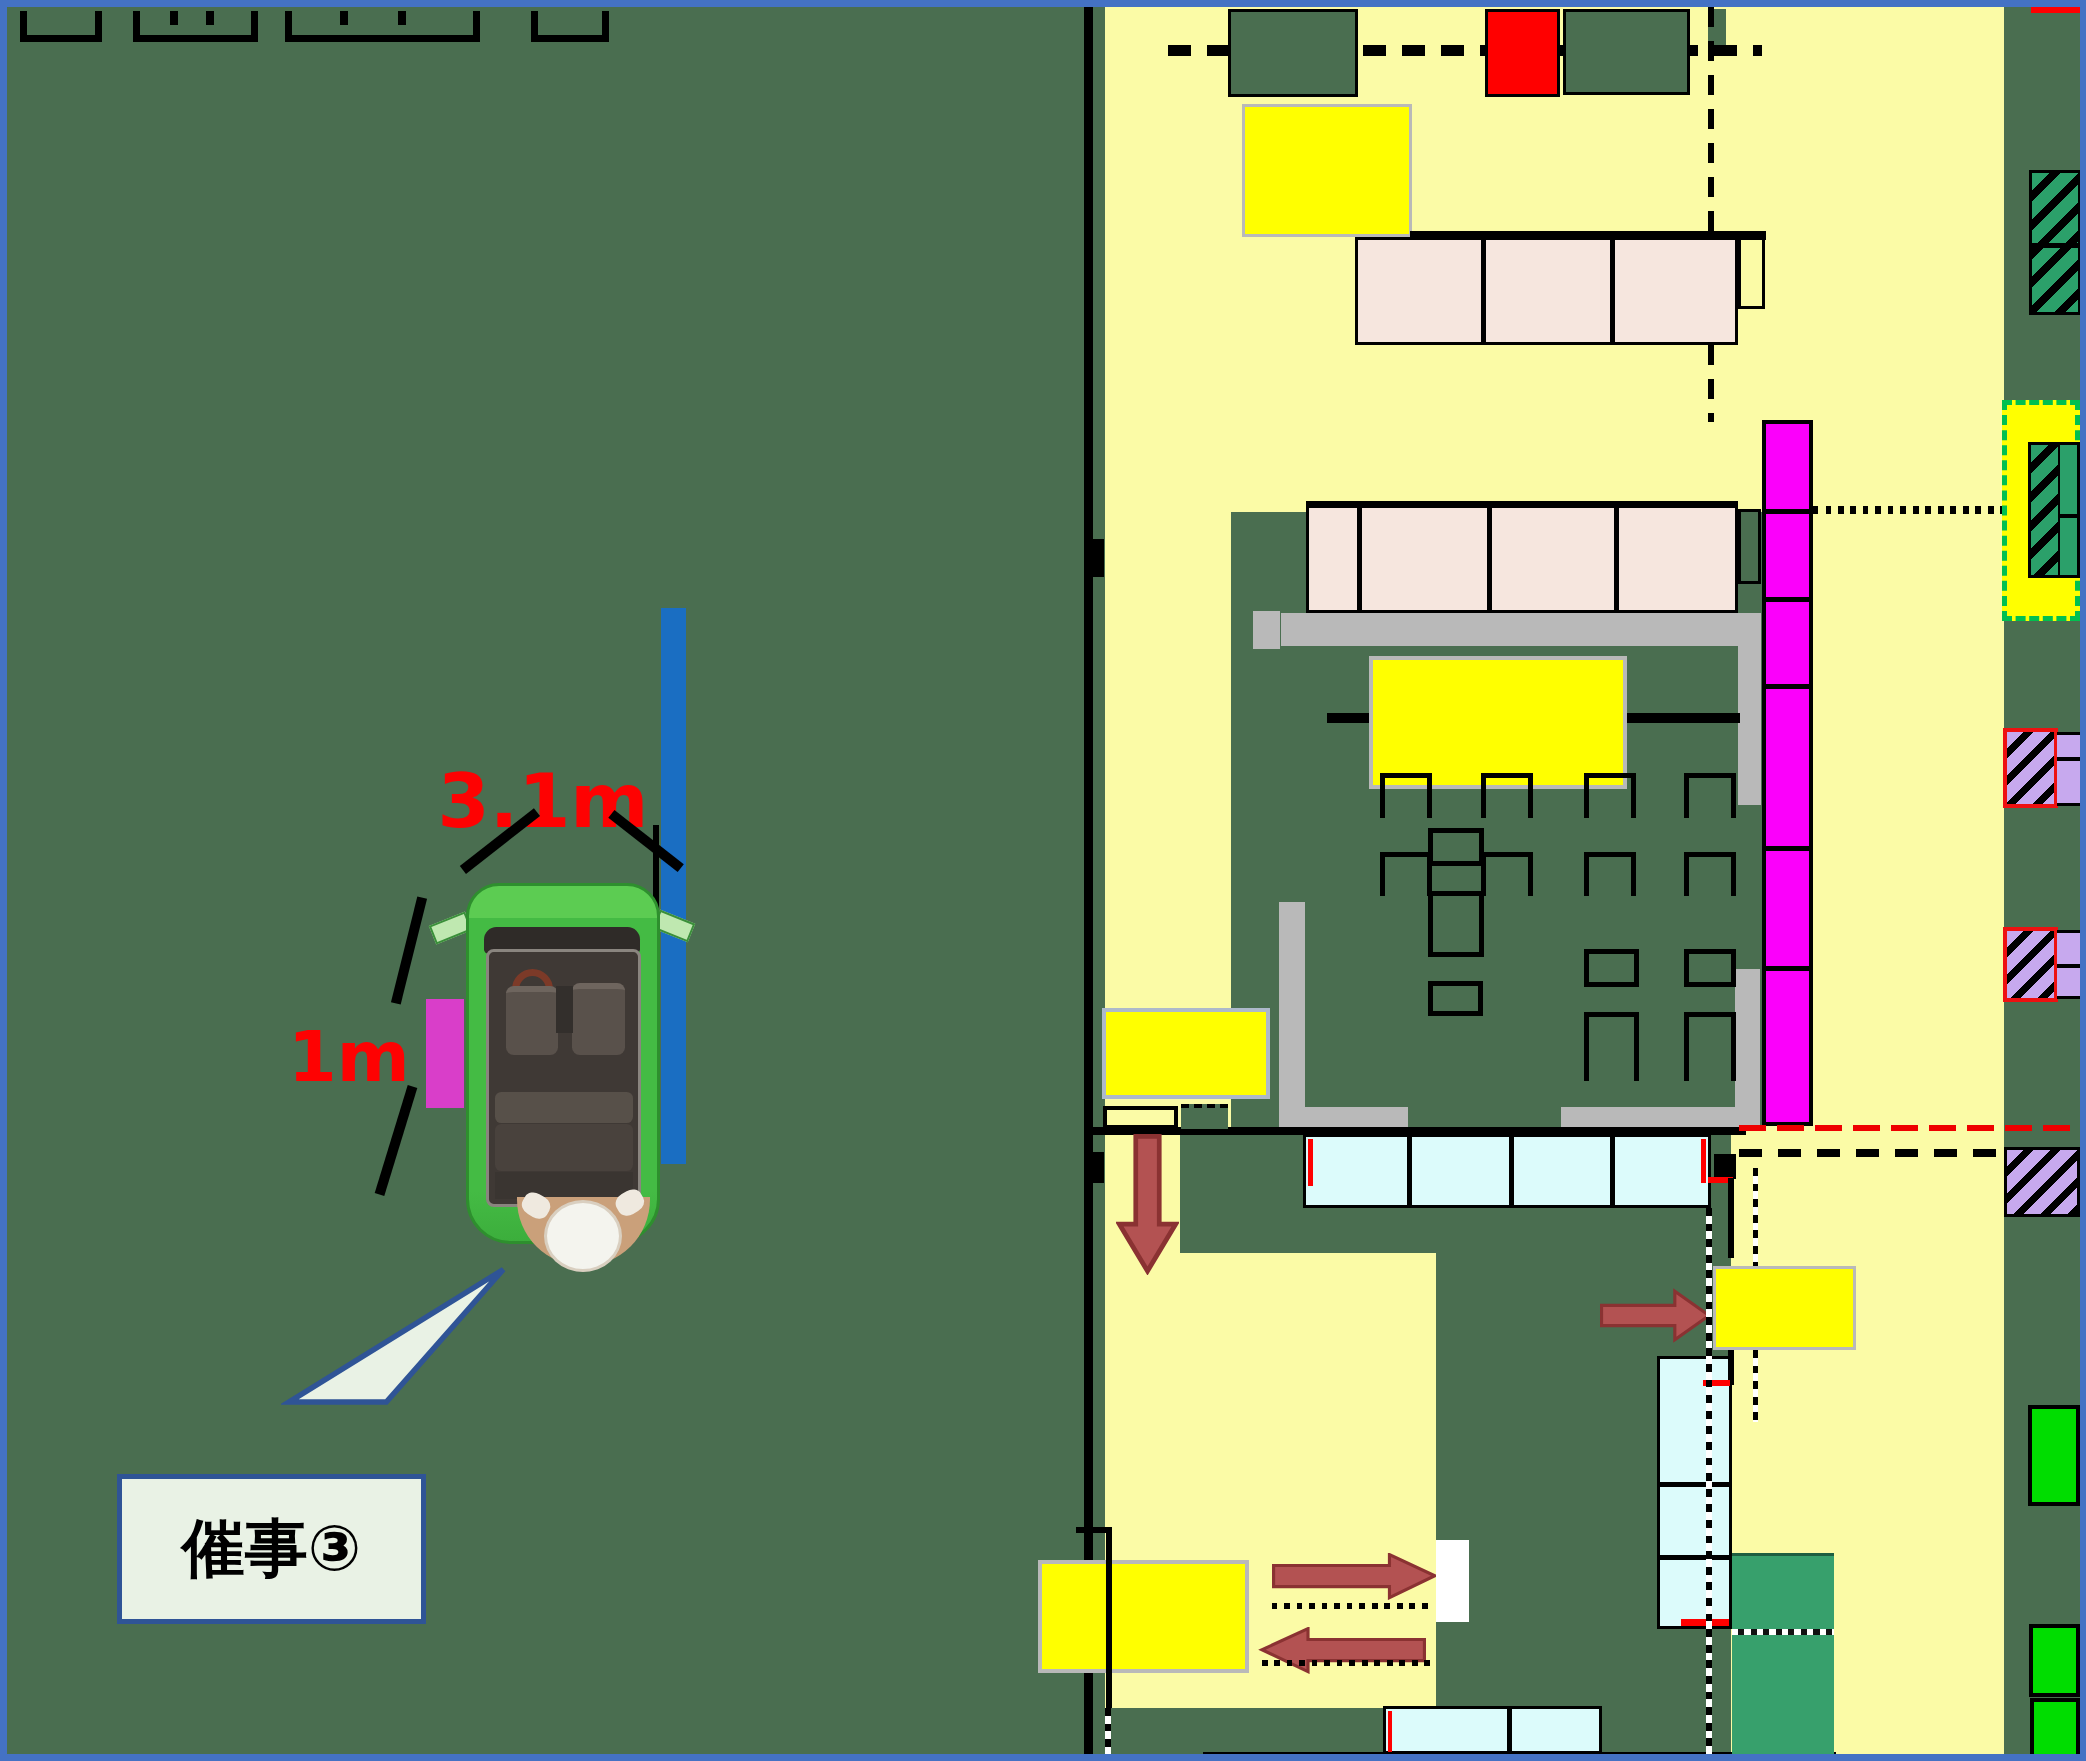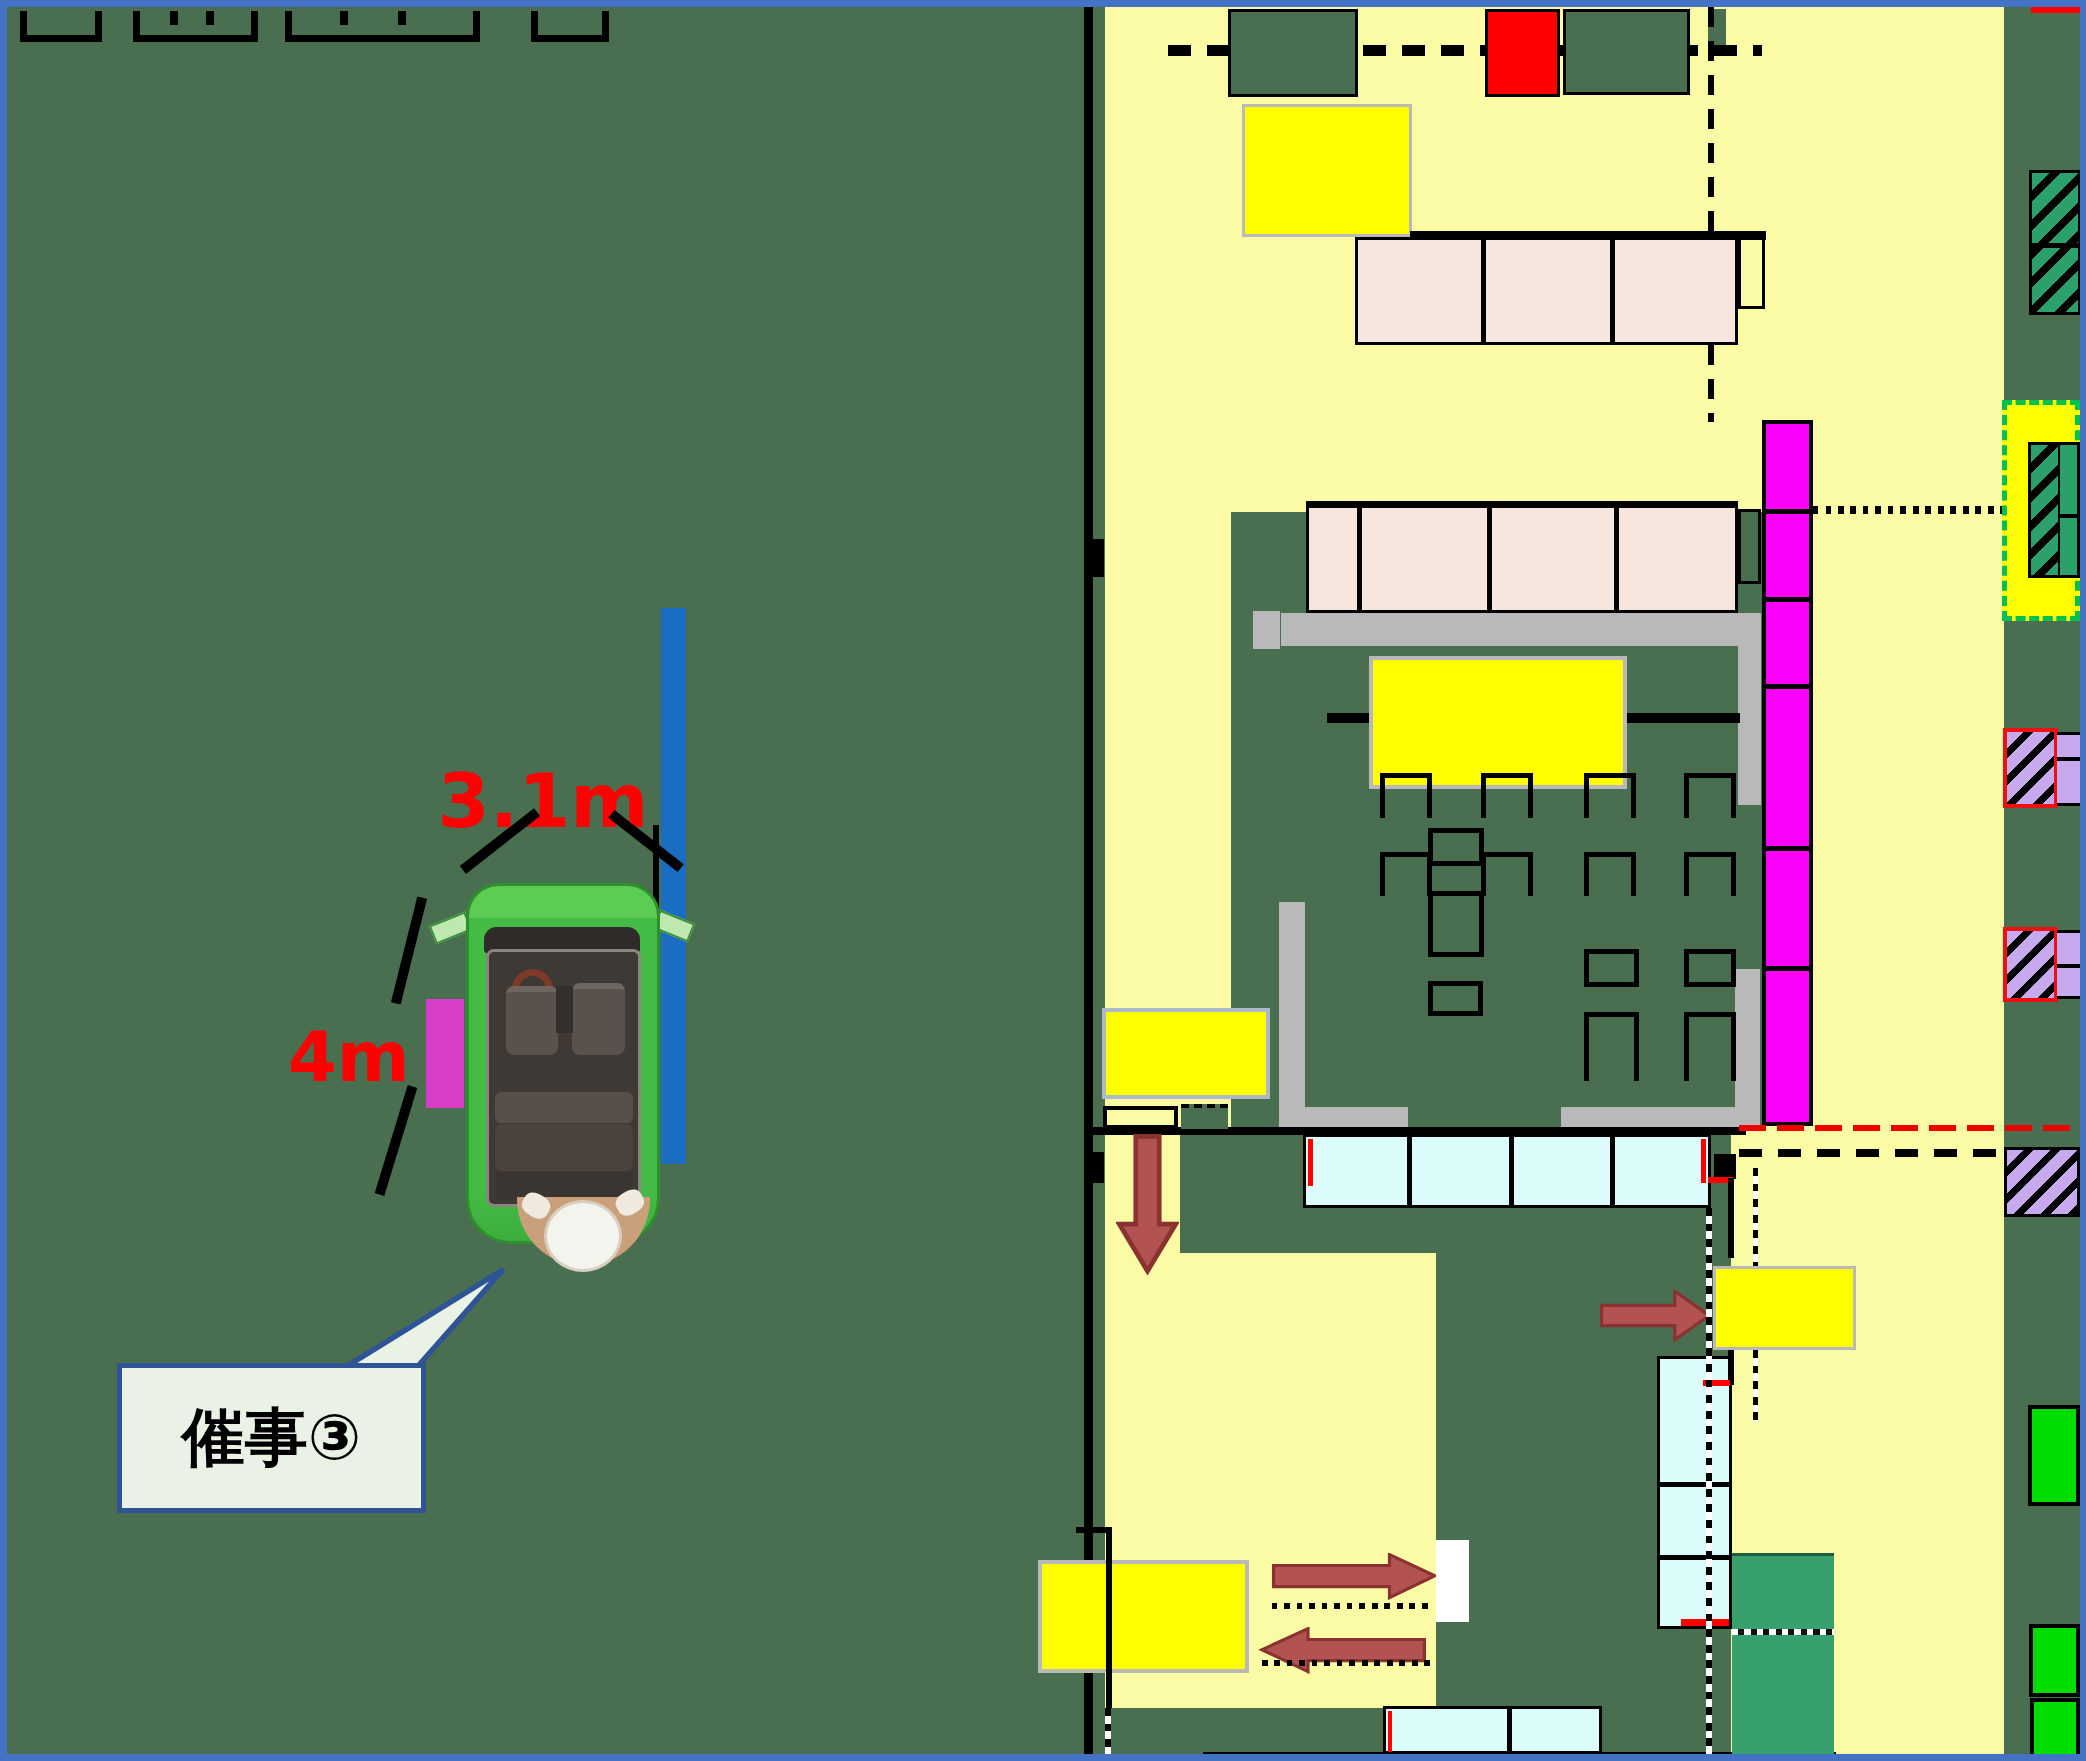--- a/index.html
+++ b/index.html
@@ -53,21 +53,21 @@
     <div class="abs glyph" style="left:524px;top:3.9px;width:78px;height:31px;"></div>
 
 
     <div class="abs" style="left:654px;top:601px;width:25px;height:556px;background:#1a6ec2;"></div>
     <div class="abs blk" style="left:646px;top:818px;width:5.5px;height:336px;"></div>
 
     <div class="abs redtxt" style="left:419px;top:750px;width:234px;height:86px;font-size:75px;"><span>3.1m</span></div>
     <div class="abs blk" style="left:446px;top:829px;width:94px;height:10.2px;transform:rotate(-38deg);"></div>
     <div class="abs blk" style="left:595px;top:829px;width:88px;height:10.2px;transform:rotate(38deg);"></div>
 
-    <div class="abs redtxt" style="left:281px;top:1009px;width:109px;height:78px;font-size:70px;"><span>4m</span></div>
+    <div class="abs redtxt" style="left:281px;top:1009px;width:109px;height:78px;font-size:70px;"><span>1m</span></div>
     <div class="abs blk" style="left:397px;top:889px;width:10.2px;height:109px;transform:rotate(14deg);"></div>
     <div class="abs blk" style="left:384px;top:1077px;width:10.2px;height:113px;transform:rotate(17deg);"></div>
 
     <div class="abs" style="left:424px;top:911px;width:39px;height:19.5px;background:#bfe8b0;border:2.3px solid #3a8f3a;transform:rotate(-22deg);"></div>
     <div class="abs" style="left:648px;top:909px;width:38px;height:19.5px;background:#bfe8b0;border:2.3px solid #3a8f3a;transform:rotate(22deg);"></div>
     <div class="abs" style="left:459px;top:876px;width:194px;height:361px;border:3.9px solid #2e8f2e;border-radius:33px 33px 45px 45px;
          background:linear-gradient(180deg,#5ccc52 0 9%,#44bb44 9% 86%,#3cae3c 100%);"></div>
     <div class="abs" style="left:477px;top:920px;width:156px;height:26.6px;background:#2f2b28;border-radius:12.5px 12.5px 4.7px 4.7px;"></div>
     <div class="abs" style="left:479px;top:942px;width:155px;height:258px;background:#3f3935;border:3.9px solid #8a857f;border-radius:7.8px;"></div>
     <div class="abs" style="left:505px;top:962px;width:41px;height:41px;border:7px solid #7c3a28;border-radius:50%;"></div>
@@ -81,21 +81,21 @@
     <div class="abs" style="left:419px;top:992px;width:38px;height:109px;background:#d93ec9;"></div>
 
     <div class="abs" style="left:510px;top:1190px;width:133px;height:69px;background:#caa07a;border-radius:0 0 74px 74px;"></div>
     <div class="abs" style="left:537px;top:1193px;width:78px;height:72px;background:#f4f4ee;border:3.1px solid #d9cfc0;border-radius:50%;"></div>
     <div class="abs" style="left:515px;top:1187px;width:28px;height:23.4px;background:#efe9df;border-radius:40%;transform:rotate(30deg);"></div>
     <div class="abs" style="left:609px;top:1184px;width:28px;height:23.4px;background:#efe9df;border-radius:40%;transform:rotate(-30deg);"></div>
 
     <svg class="abs" style="left:274px;top:1243px;width:234px;height:156px;" viewBox="0 0 300 200">
       <polygon points="10,195 135,195 285,25" fill="#e9f2e5" stroke="#2f5496" stroke-width="7"></polygon>
     </svg>
-    <div class="abs label-box" style="left:110px;top:1356px;width:309px;height:150px;font-size:63px;border:5.5px solid #2f5496;">
+    <div class="abs label-box" style="left:110px;top:1467px;width:309px;height:150px;font-size:63px;border:5.5px solid #2f5496;">
       <span>催事③</span>
     </div>
 
     <div class="abs yf" style="left:1085px;top:0px;width:988px;height:1747px;"></div>
     <div class="abs dg" style="left:1085px;top:0px;width:12.5px;height:1747px;"></div>
     <div class="abs dg" style="left:1997px;top:0px;width:76px;height:1747px;"></div>
     <div class="abs dg" style="left:1224px;top:505px;width:531px;height:618px;"></div>
     <div class="abs dg" style="left:1173px;top:1127px;width:551px;height:119px;"></div>
     <div class="abs dg" style="left:1429px;top:1245px;width:295px;height:456px;"></div>
     <div class="abs dg" style="left:1098px;top:1701px;width:626px;height:46px;"></div>

